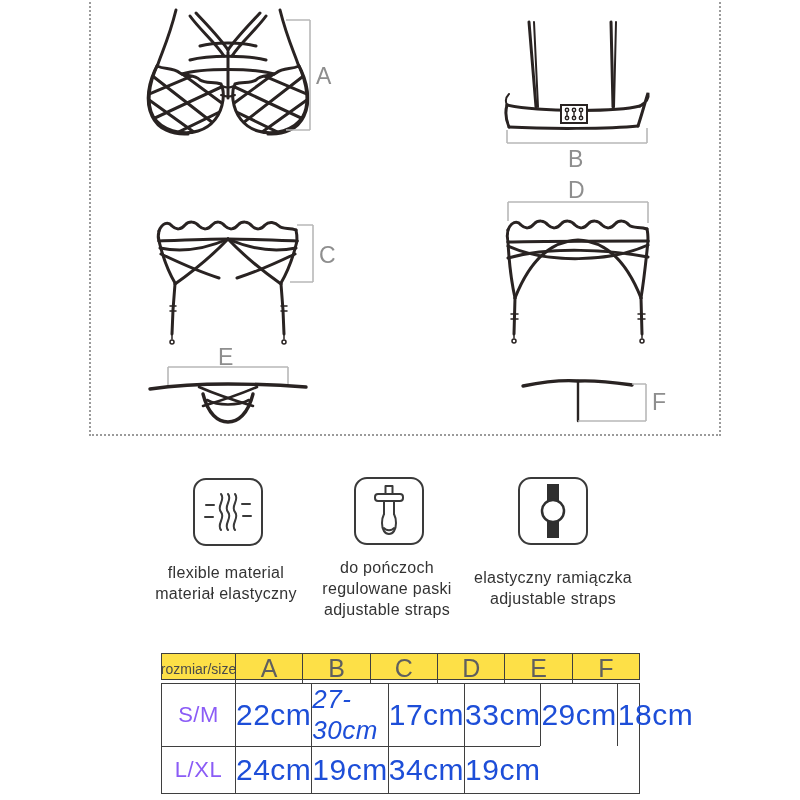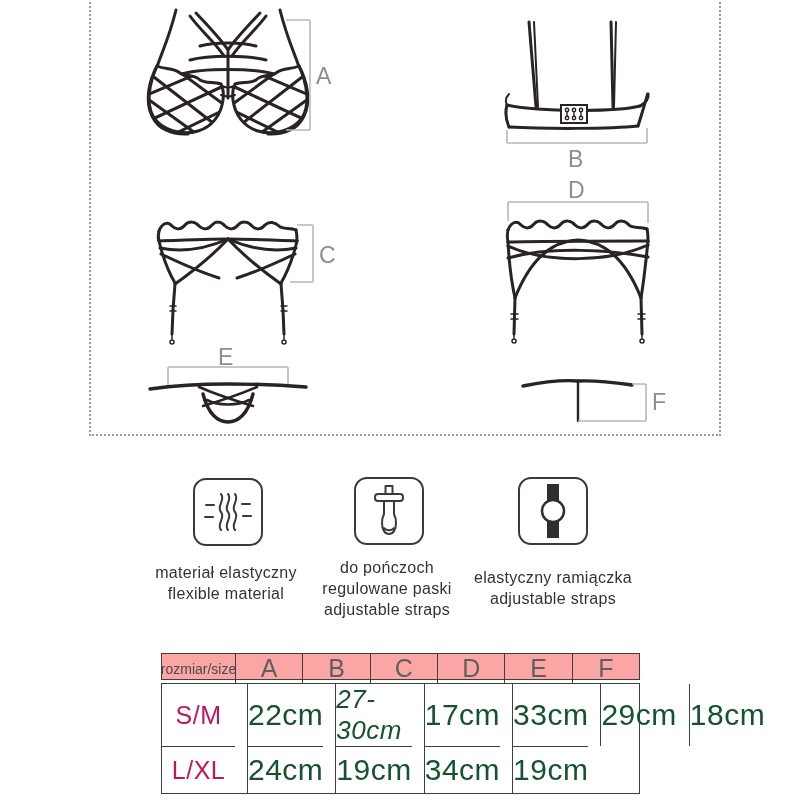--- a/index.html
+++ b/index.html
@@ -15,31 +15,31 @@
   .dim-letter{position:absolute;font-size:23px;color:#8e8e8e;letter-spacing:1px;}
 
   
   .icon-box{position:absolute;width:66px;height:64px;border:2.5px solid #3a3a3a;
     border-radius:13px;background:#fff;}
   .feature-text{position:absolute;text-align:center;color:#333333;font-size:16px;
     line-height:21px;letter-spacing:0.3px;}
 
   
   .size-table-head{position:absolute;left:161px;top:653px;width:477px;height:25px;
-    border:1.5px solid #3f3f3f;display:grid;grid-template-columns:73px repeat(6,1fr);background:#fca5a5;}
+    border:1.5px solid #3f3f3f;display:grid;grid-template-columns:73px repeat(6,1fr);background:#fde047;}
   .size-table-body{position:absolute;left:161px;top:683px;width:477px;height:109px;
     border:1.5px solid #3f3f3f;display:grid;grid-template-columns:73px repeat(6,1fr);
     grid-template-rows:1fr 1fr;background:#fff;}
   .cell{display:flex;align-items:center;justify-content:center;border-left:1.4px solid #3f3f3f;color:#4a4a4a;}
   .cell.first{border-left:none;}
   .cell.rtop{border-top:1.4px solid #3f3f3f;}
   .corner{font-size:14px;color:#4a4a4a;}
   .hletter{font-size:25px;color:#5f5f5f;}
-  .szlabel{font-size:25px;color:#be185d;letter-spacing:0.5px;}
-  .val{font-size:30px;color:#14532d;letter-spacing:0.5px;margin-left:12px;}
+  .szlabel{font-size:22px;color:#8b5cf6;letter-spacing:0.5px;}
+  .val{font-size:30px;color:#1d4ed8;letter-spacing:0.5px;}
   .val.small{font-size:26px;font-style:italic;}
 </style>
 </head>
 <body>
 
 <div id="page">
 
   <div class="diagram-frame"></div>
 
   <svg class="draw" width="800" height="440" viewBox="0 0 800 440">
@@ -225,22 +225,22 @@
   </div>
 
   <div class="icon-box" style="left:518px;top:477px">
     <svg width="66" height="64" viewBox="0 0 66 64">
       <rect x="27" y="5" width="12" height="54" fill="#2f2f2f"></rect>
       <circle cx="33" cy="32" r="11" fill="#ffffff" stroke="#2f2f2f" stroke-width="2.5"></circle>
     </svg>
   </div>
 
   <div class="feature-text" style="left:133px;top:562px;width:186px">
+    <div>flexible material</div>
     <div>materiał elastyczny</div>
-    <div>flexible material</div>
   </div>
   <div class="feature-text" style="left:300px;top:557px;width:174px">
     <div>do pończoch</div>
     <div>regulowane paski</div>
     <div>adjustable straps</div>
   </div>
   <div class="feature-text" style="left:460px;top:567px;width:186px">
     <div>elastyczny ramiączka</div>
     <div>adjustable straps</div>
   </div>

